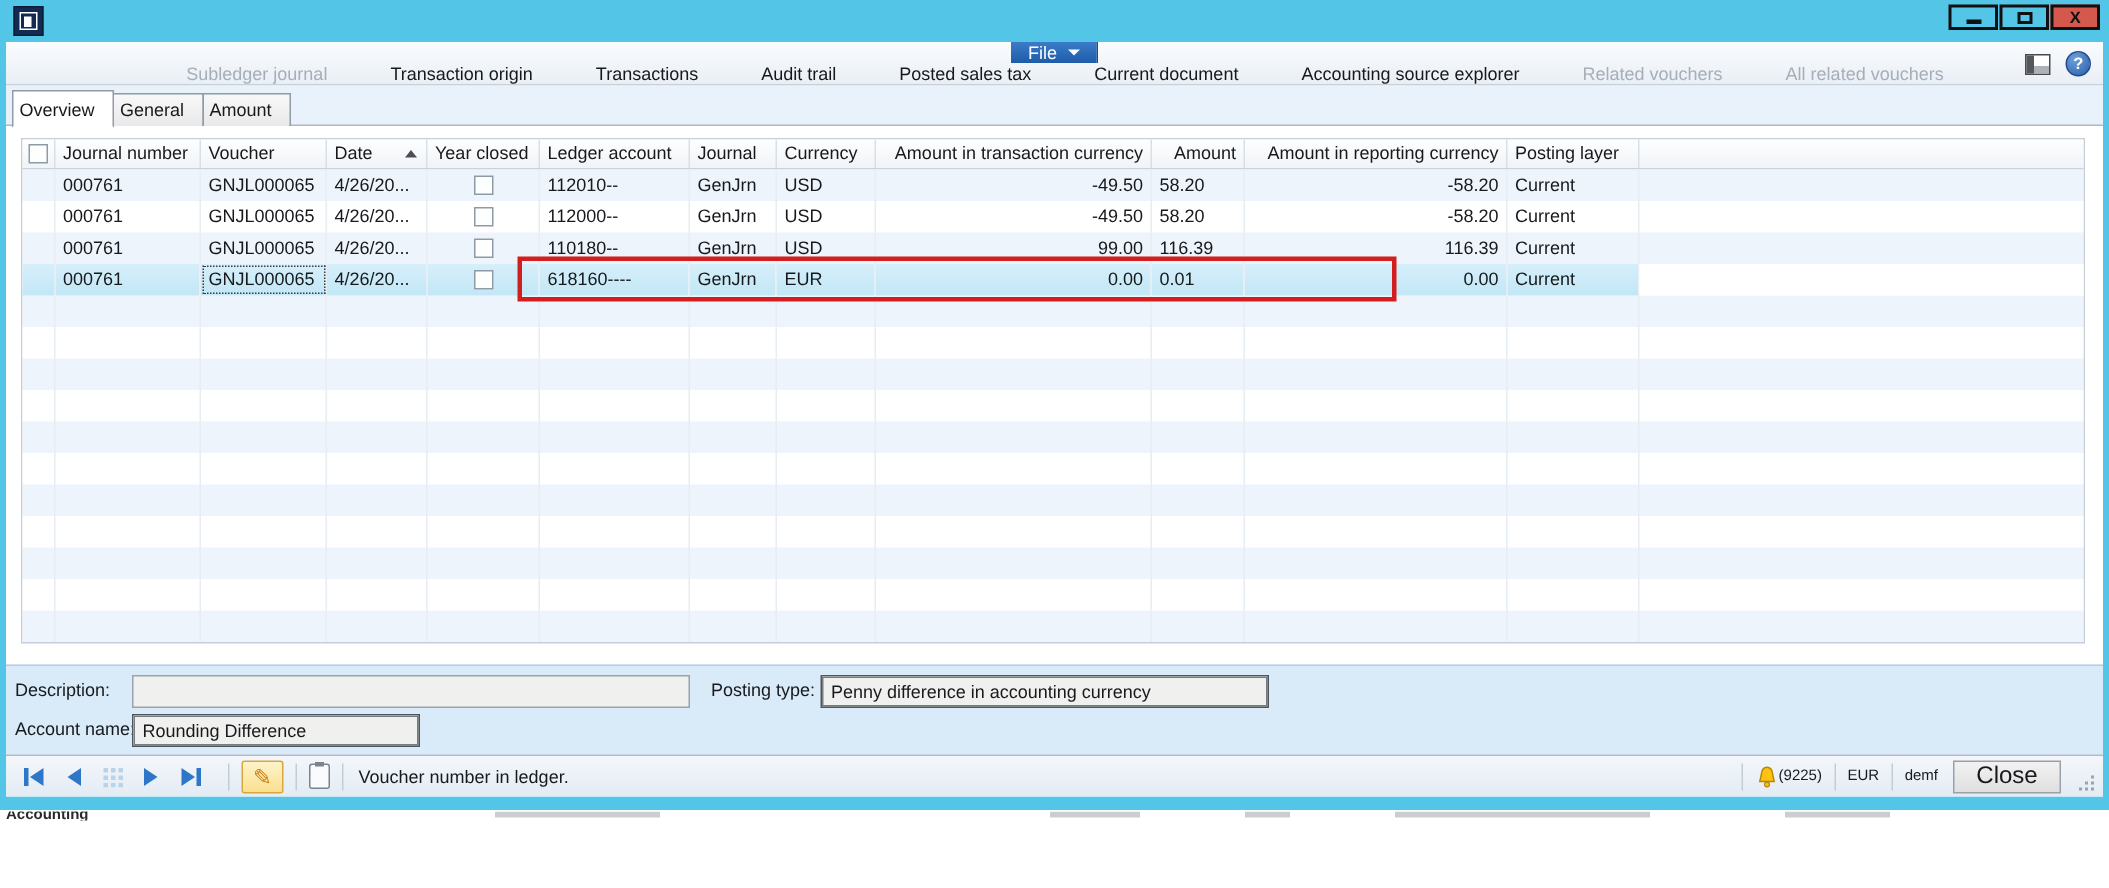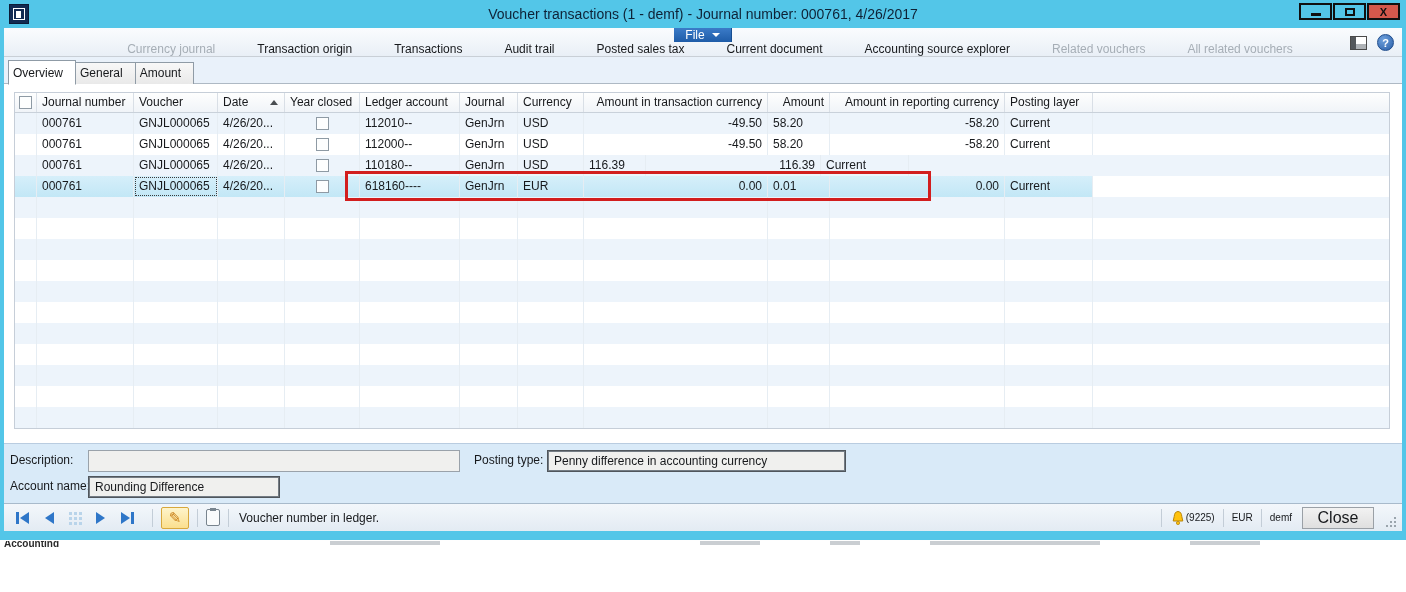--- a/index.html
+++ b/index.html
@@ -94,41 +94,40 @@
 </style>
 </head>
 <body>
 
 <div class="window">
 
   <div class="titlebar">
     <div class="app-icon">
         <div class="inner"></div>
       </div>
-    <div class="title-text">Voucher transactions (1 - demf) - Journal number: 000761, 4/26/2017</div>
     <div class="win-controls">
       <div class="win-btn min">
           <span></span>
         </div>
       <div class="win-btn max">
           <span></span>
         </div>
       <div class="win-btn close">X</div>
     </div>
   </div>
 
   <div class="frame">
 
     <div class="menubar">
       <div class="file-btn">
         <span>File</span>
         <span class="arrow"></span>
       </div>
       <div class="menu-items" id="menu-items">
-          <span class="menu-item disabled">Currency journal</span>
+          <span class="menu-item disabled">Subledger journal</span>
           <span class="menu-item">Transaction origin</span>
           <span class="menu-item">Transactions</span>
           <span class="menu-item">Audit trail</span>
           <span class="menu-item">Posted sales tax</span>
           <span class="menu-item">Current document</span>
           <span class="menu-item">Accounting source explorer</span>
           <span class="menu-item disabled">Related vouchers</span>
           <span class="menu-item disabled">All related vouchers</span>
         </div>
       <div class="menu-right">
@@ -203,20 +202,21 @@
             <div class="g-cell center" style="width: 22px;"></div>
             <div class="g-cell" style="width: 97px;">000761</div>
             <div class="g-cell" style="width: 84px;">GNJL000065</div>
             <div class="g-cell" style="width: 67px;">4/26/20...</div>
             <div class="g-cell center" style="width: 75px;">
               <span class="cb"></span>
             </div>
             <div class="g-cell" style="width: 100px;">110180--</div>
             <div class="g-cell" style="width: 58px;">GenJrn</div>
             <div class="g-cell" style="width: 66px;">USD</div>
+            <div class="g-cell right" style="width: 184px;">99.00</div>
             <div class="g-cell" style="width: 62px;">116.39</div>
             <div class="g-cell right" style="width: 175px;">116.39</div>
             <div class="g-cell" style="width: 88px;">Current</div>
             <div class="g-cell filler"></div>
           </div>
           <div class="g-row selected">
             <div class="g-cell center" style="width: 22px;"></div>
             <div class="g-cell" style="width: 97px;">000761</div>
             <div class="g-cell focus-cell" style="width: 84px;">GNJL000065</div>
             <div class="g-cell" style="width: 67px;">4/26/20...</div>

